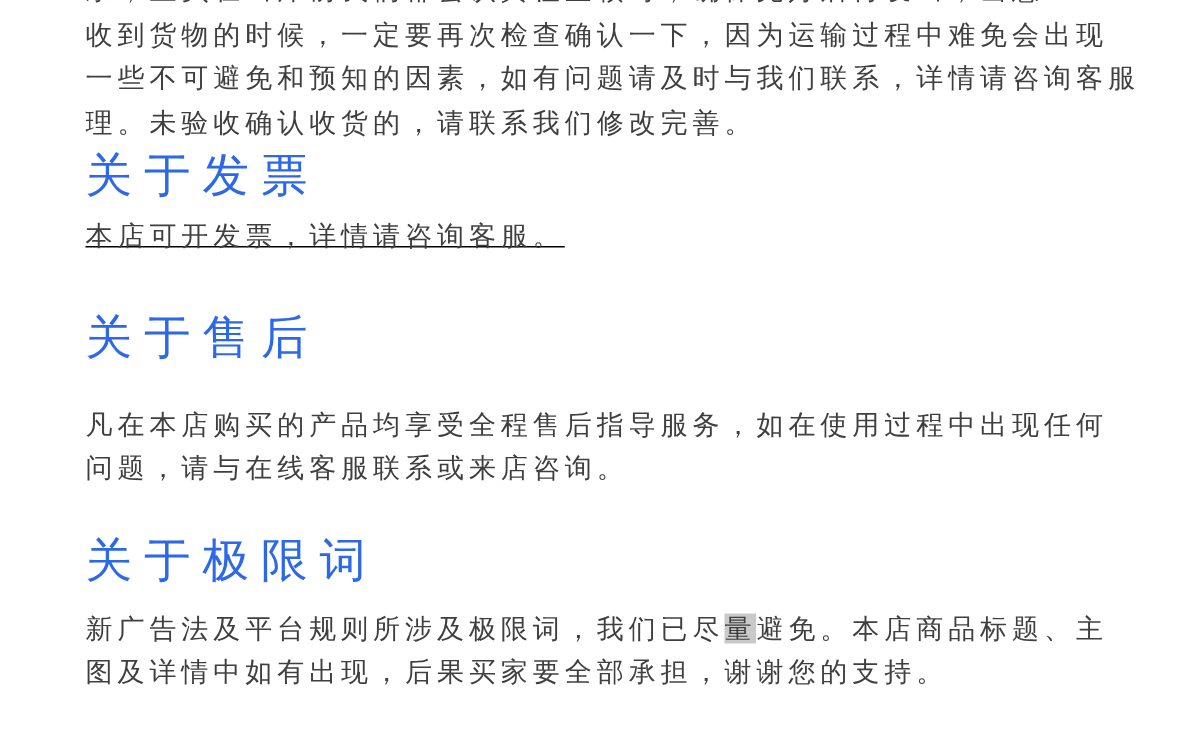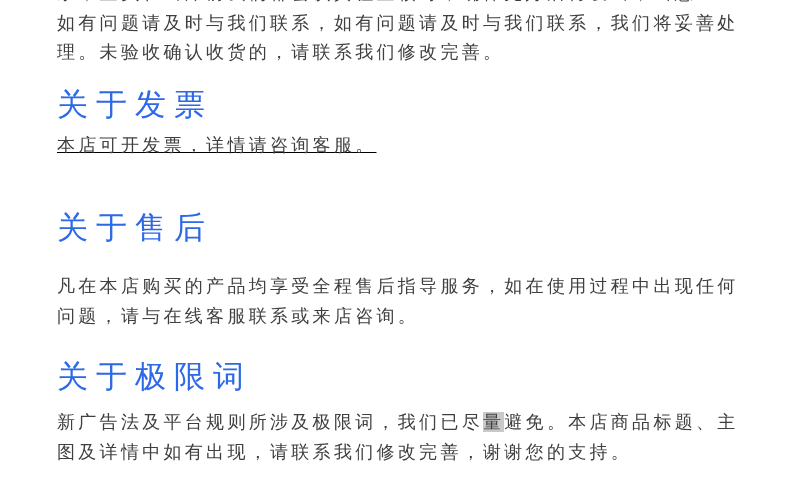--- a/index.html
+++ b/index.html
@@ -23,51 +23,52 @@
   }
   .section-heading {
     font-size: 31px;
     letter-spacing: 8px;
     line-height: 40px;
     color: #2c68e8;
     font-weight: 500;
     white-space: nowrap;
   }
   .intro { margin-top: -21px; }
-  .h-invoice   { margin-top: 17px; }
+  .h-invoice   { }
   .b-invoice   { margin-top: 6px; text-decoration: underline;  }
-  .h-aftersale { margin-top: 48px; }
+  .h-aftersale { margin-top: 32px; }
   .b-aftersale { margin-top: 24px;  }
   .h-limit     { margin-top: 26px; }
   .b-limit     { margin-top: 11px; }
   .hl {
     background: #c9c9c9;
   }
 </style>
 </head>
 <body>
 
 <div class="content">
 
   <div class="intro">
     <div class="body-line">亲，宝贝在出库前我们都会认真检查核对，确保完好后再发出，当您</div>
-    <div class="body-line">如有问题请及时与我们联系，如有问题请及时与我们联系，我们将妥善处</div>
+    <div class="body-line">收到货物的时候，一定要再次检查确认一下，因为运输过程中难免会出现</div>
+    <div class="body-line">一些不可避免和预知的因素，如有问题请及时与我们联系，详情请咨询客服</div>
     <div class="body-line">理。未验收确认收货的，请联系我们修改完善。</div>
   </div>
 
   <div class="section-heading h-invoice">关于发票</div>
   <div class="b-invoice">
     <div class="body-line">本店可开发票，详情请咨询客服。</div>
   </div>
 
   <div class="section-heading h-aftersale">关于售后</div>
   <div class="b-aftersale">
     <div class="body-line">凡在本店购买的产品均享受全程售后指导服务，如在使用过程中出现任何</div>
     <div class="body-line">问题，请与在线客服联系或来店咨询。</div>
   </div>
 
   <div class="section-heading h-limit">关于极限词</div>
   <div class="b-limit">
     <div class="body-line"><span>新广告法及平台规则所涉及极限词，我们已尽</span><span class="hl">量</span><span>避免。本店商品标题、主</span></div>
-    <div class="body-line">图及详情中如有出现，请联系我们修改完善，谢谢您的支持。</div>
+    <div class="body-line">图及详情中如有出现，后果买家要全部承担，谢谢您的支持。</div>
   </div>
 
 </div>
 
 </body></html>

